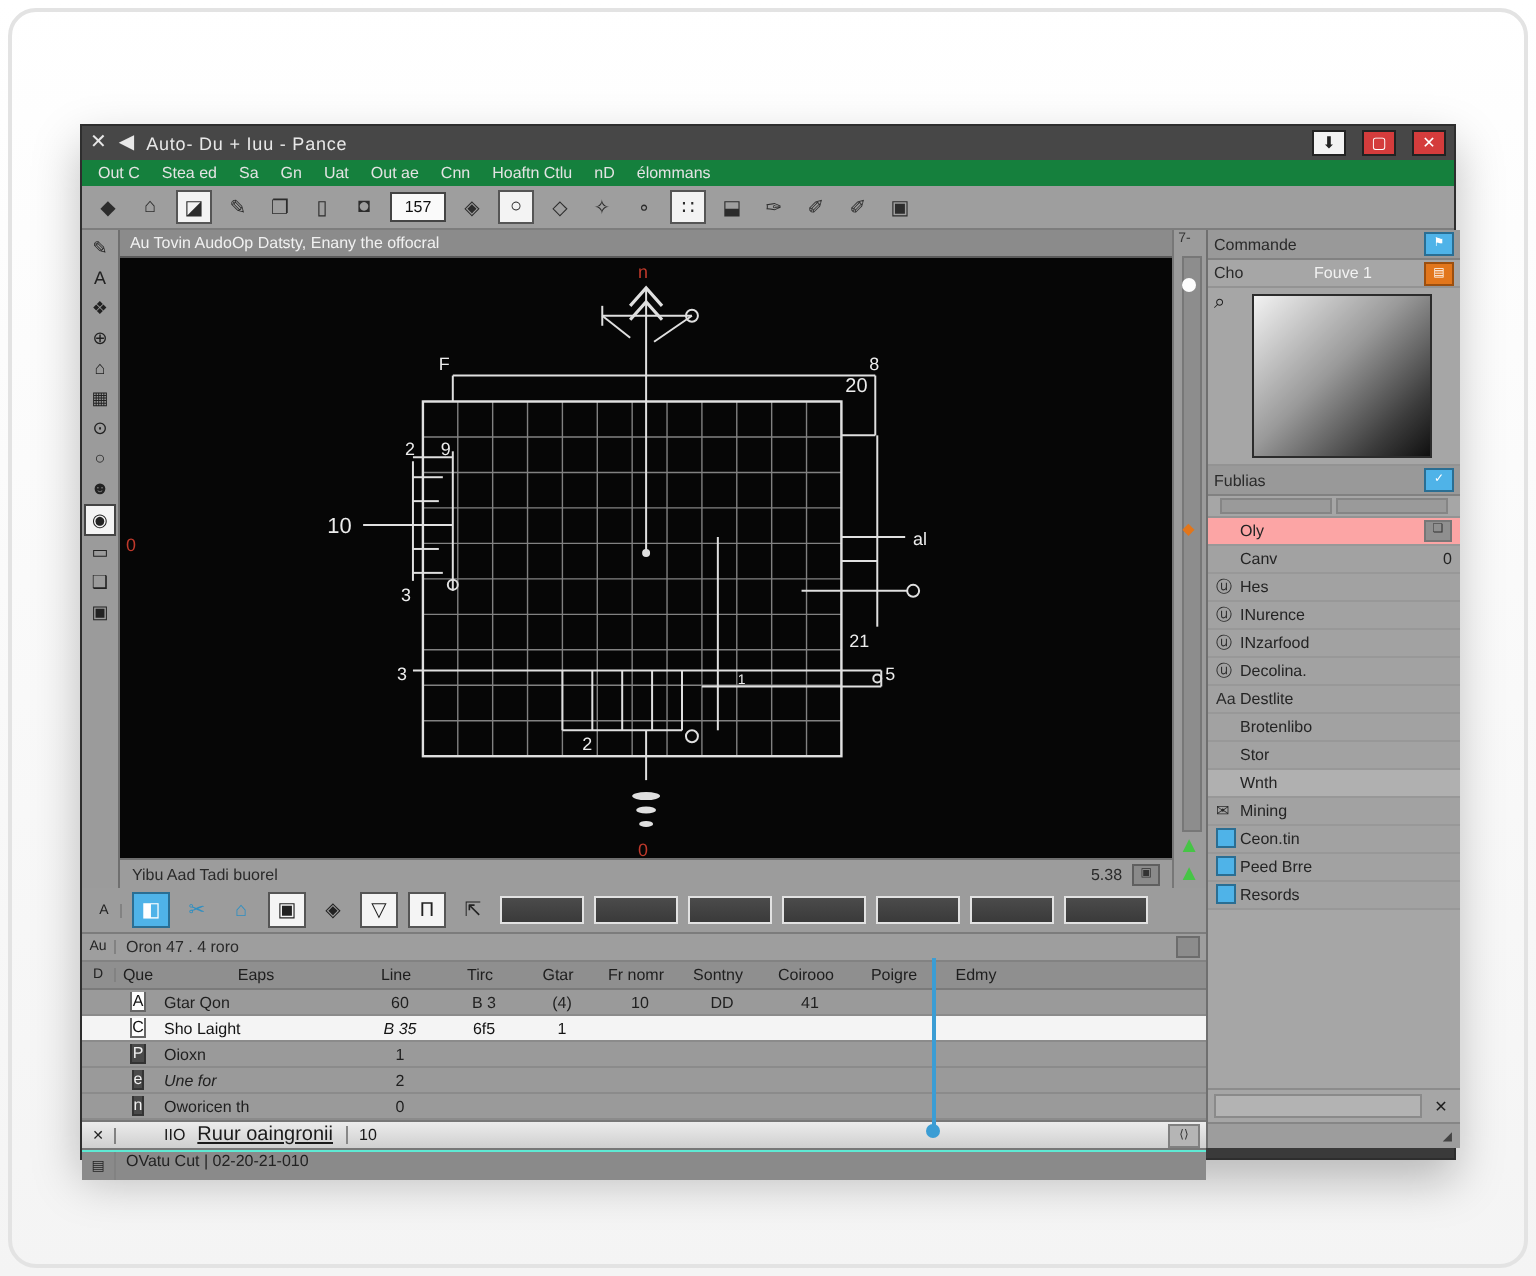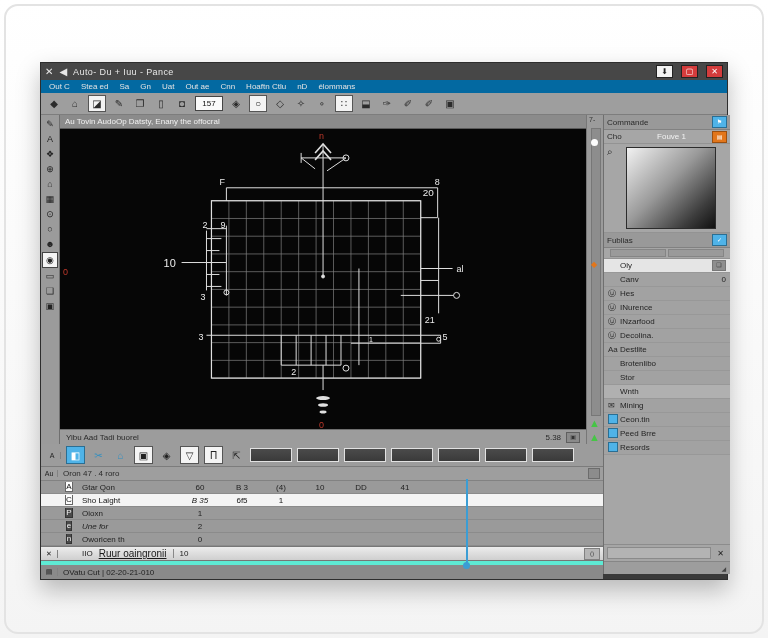--- a/index.html
+++ b/index.html
@@ -10,21 +10,21 @@
           box-shadow:0 10px 22px rgba(0,0,0,.25);}
   
   .titlebar{height:17px;background:#474747;display:flex;align-items:center;gap:6px;padding:0 4px;flex:0 0 auto;}
   .titlebar .t-ico{color:#e8e8e8;font-size:10px;line-height:10px;cursor:default;}
   .titlebar .t-title{color:#e8e8e8;font-size:9px;letter-spacing:.4px;}
   .titlebar .sp{flex:1;}
   .wbtn{width:15px;height:11px;font-size:8px;line-height:11px;text-align:center;border:1px solid #222;margin-left:2px;}
   .wbtn.light{background:#f2f2f2;color:#222;}
   .wbtn.red{background:#d43c3c;color:#fff;}
   
-  .menubar{height:13px;background:#0369a1;display:flex;align-items:center;gap:11px;padding:0 8px;flex:0 0 auto;}
+  .menubar{height:13px;background:#15803d;display:flex;align-items:center;gap:11px;padding:0 8px;flex:0 0 auto;}
   .menu-item{color:#e3e3e3;font-size:8px;white-space:nowrap;}
   
   .toolbar{height:21px;background:#9e9e9e;border-bottom:1px solid #7d7d7d;display:flex;align-items:center;gap:5px;padding:0 5px;flex:0 0 auto;}
   .tb-icon{width:16px;height:15px;display:flex;align-items:center;justify-content:center;color:#2c2c2c;font-size:10px;}
   .tb-icon.white{background:#f3f3f3;border:1px solid #555;}
   .tb-value{min-width:26px;height:13px;background:#fafafa;border:1px solid #444;color:#111;font-size:8px;
             display:flex;align-items:center;justify-content:center;}
   
   .main{flex:1;display:flex;min-height:0;}
   .left-col{width:562px;display:flex;flex-direction:column;flex:0 0 auto;}
@@ -71,42 +71,42 @@
   .keybox{width:14px;height:10px;margin:0 4px;font-size:8px;text-align:center;line-height:10px;flex:0 0 auto;}
   .keybox.light{background:#fdfdfd;color:#111;border:1px solid #666;}
   .keybox.dark{background:#4a4a4a;color:#f0f0f0;border:1px solid #333;}
   .active-row{height:13px;display:flex;align-items:center;background:linear-gradient(#ececec,#cfcfcf);border-top:1px solid #777;border-bottom:1px solid #777;}
   .active-row .ar-key{font-size:8px;color:#1a1a1a;margin:0 6px 0 4px;padding-left:20px;}
   .active-row .ar-label{font-size:10px;color:#1a1a1a;text-decoration:underline;}
   .active-row .ar-div{width:1px;height:9px;background:#888;margin:0 6px;}
   .active-row .ar-val{font-size:8px;color:#1a1a1a;}
   .active-row .sp{flex:1;}
   .ar-endbox{width:14px;height:10px;background:#b5b5b5;border:1px solid #808080;margin-right:3px;font-size:6px;color:#333;text-align:center;line-height:10px;}
-  .bstatus{height:14px;display:flex;align-items:center;background:#8a8a8a;border-top:4px solid #5eead4;}
+  .bstatus{height:14px;display:flex;background:#8a8a8a;border-top:1px solid #5eead4;}
   .bstatus .bs-text{font-size:8px;color:#222;padding-left:5px;}
   .vthumb{position:absolute;left:425px;top:35px;width:2px;height:88px;background:#3b9dd4;}
   .vthumb:after{content:"";position:absolute;left:-3px;bottom:-2px;width:7px;height:7px;background:#3b9dd4;border-radius:50%;}
   
   .right-panel{width:126px;background:#a6a6a6;border-left:1px solid #6f6f6f;display:flex;flex-direction:column;flex:0 0 auto;}
   .rp-header{height:14px;background:#999;border-bottom:1px solid #818181;display:flex;align-items:center;padding:0 3px;}
   .rp-header .rp-title{font-size:8px;color:#2a2a2a;flex:1;}
   .rp-btn{width:13px;height:10px;background:#4fb3e8;border:1px solid #2a6e93;color:#fff;font-size:6px;text-align:center;line-height:10px;}
   .rp-btn.orange{background:#e2761b;border-color:#9c4f0e;}
   .cho-row{height:13px;display:flex;align-items:center;padding:0 3px;border-bottom:1px solid #939393;}
   .cho-row .cho-l{font-size:8px;color:#2a2a2a;width:24px;}
   .cho-row .cho-v{font-size:8px;color:#f2f2f2;flex:1;text-align:center;}
   .preview{height:88px;position:relative;border-bottom:1px solid #939393;}
   .pv-mag{position:absolute;left:3px;top:2px;font-size:10px;color:#1c1c1c;}
   .pv-swatch{position:absolute;left:22px;top:3px;width:88px;height:80px;border:1px solid #2c2c2c;
              background:linear-gradient(135deg,#f2f2f2 0%,#9a9a9a 45%,#3d3d3d 80%,#101010 100%);}
   .splitter{height:8px;display:flex;gap:2px;padding:1px 6px;border-bottom:1px solid #939393;}
   .splitter div{flex:1;background:#9a9a9a;border:1px solid #858585;}
   .rp-list{display:flex;flex-direction:column;}
   .rp-row{height:13px;display:flex;align-items:center;padding:0 4px;border-bottom:1px solid #989898;background:#a2a2a2;}
-  .rp-row.sel{background:#e5e5e5;}
+  .rp-row.sel{background:#fca5a5;}
   .rp-row.section{background:#b0b0b0;}
   .rp-ico{width:12px;font-size:8px;color:#2b2b2b;flex:0 0 auto;}
   .rp-ico .bluesq{display:inline-block;width:8px;height:8px;background:#4fb3e8;border:1px solid #2a6e93;}
   .rp-label{font-size:8px;color:#242424;flex:1;white-space:nowrap;overflow:hidden;}
   .rp-val{font-size:8px;color:#242424;}
   .rp-endico{width:12px;height:9px;background:#8f8f8f;border:1px solid #777;font-size:6px;line-height:9px;text-align:center;color:#333;}
   .rp-fill{flex:1;}
   .rp-inputrow{height:16px;display:flex;align-items:center;gap:3px;padding:0 3px;border-top:1px solid #8c8c8c;}
   .rp-input{flex:1;height:10px;background:#b3b3b3;border:1px solid #8a8a8a;}
   .rp-x{width:13px;height:11px;font-size:8px;color:#1e1e1e;text-align:center;line-height:11px;}
@@ -324,20 +324,33 @@
               <div class="t2-seg"></div>
               <div class="t2-seg"></div>
             </div>
 
           <div class="panel-header">
             <div class="rail">Au</div>
             <span class="ph-text">Oron 47 . 4 roro</span>
             <span class="ph-box"></span>
           </div>
 
+          <div class="thead" id="thead">
+              <div class="rail">D</div>
+              <span class="th-cell" style="width: 22px;">Que</span>
+              <span class="th-cell" style="width: 96px;">Eaps</span>
+              <span class="th-cell" style="width: 44px;">Line</span>
+              <span class="th-cell" style="width: 40px;">Tirc</span>
+              <span class="th-cell" style="width: 38px;">Gtar</span>
+              <span class="th-cell" style="width: 40px;">Fr nomr</span>
+              <span class="th-cell" style="width: 42px;">Sontny</span>
+              <span class="th-cell" style="width: 46px;">Coirooo</span>
+              <span class="th-cell" style="width: 42px;">Poigre</span>
+              <span class="th-cell" style="width: 40px;">Edmy</span>
+            </div>
           <div id="tbody">
               <div class="trow">
                 <div class="rail"></div>
                 <span class="td-cell" style="width: 22px;"><span class="keybox light">A</span></span>
                 <span class="td-cell name" style="width: 96px;">Gtar Qon</span>
                 <span class="td-cell" style="width: 44px;">60</span>
                 <span class="td-cell" style="width: 40px;">B 3</span>
                 <span class="td-cell" style="width: 38px;">(4)</span>
                 <span class="td-cell" style="width: 40px;">10</span>
                 <span class="td-cell" style="width: 42px;">DD</span>

